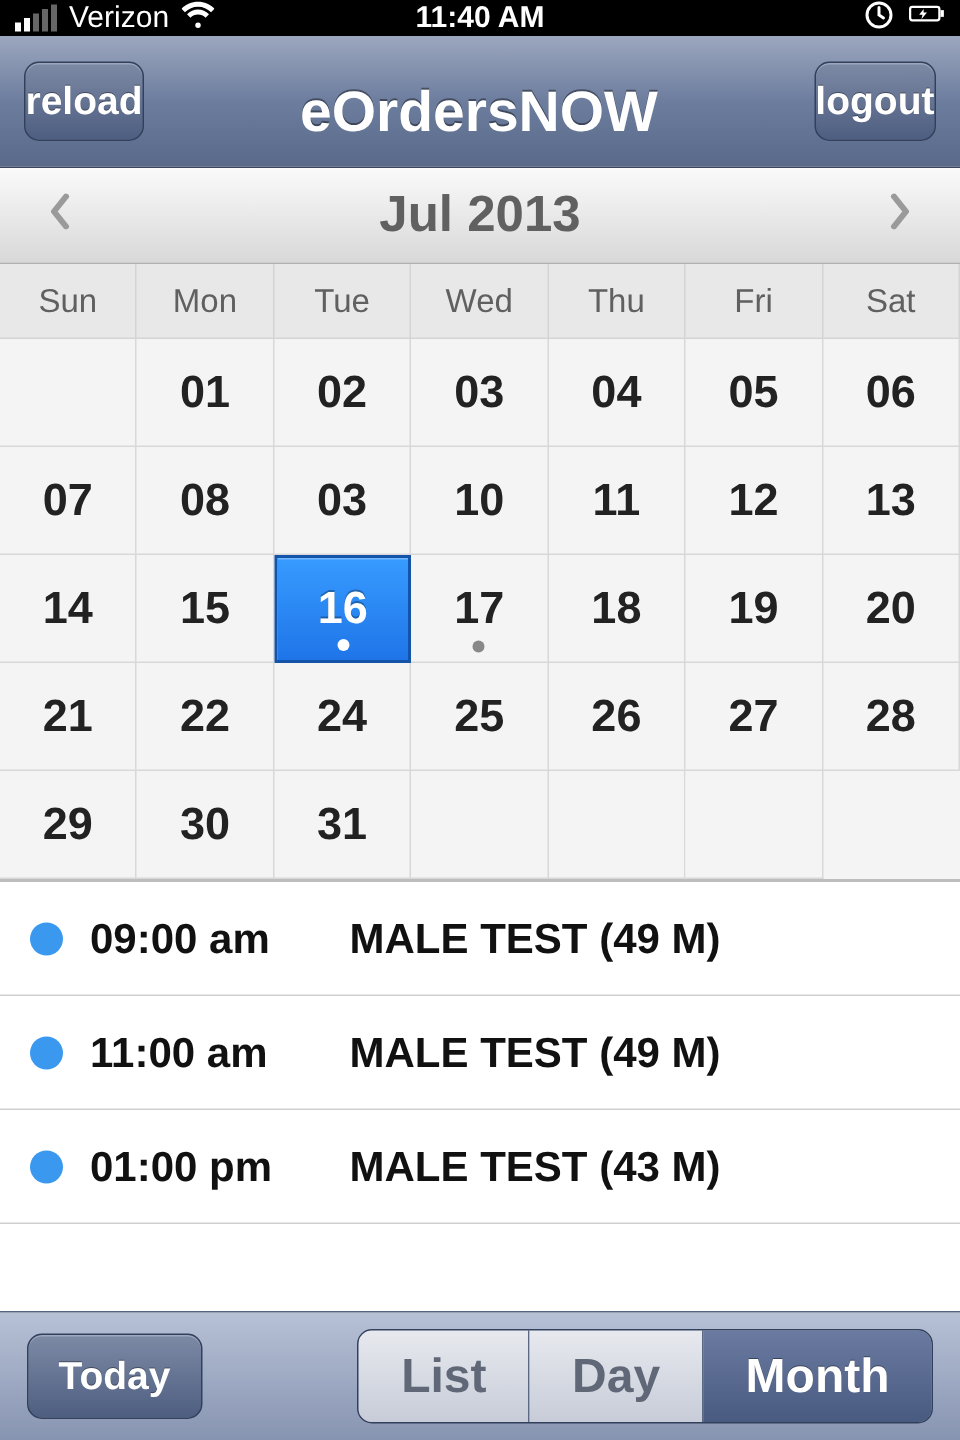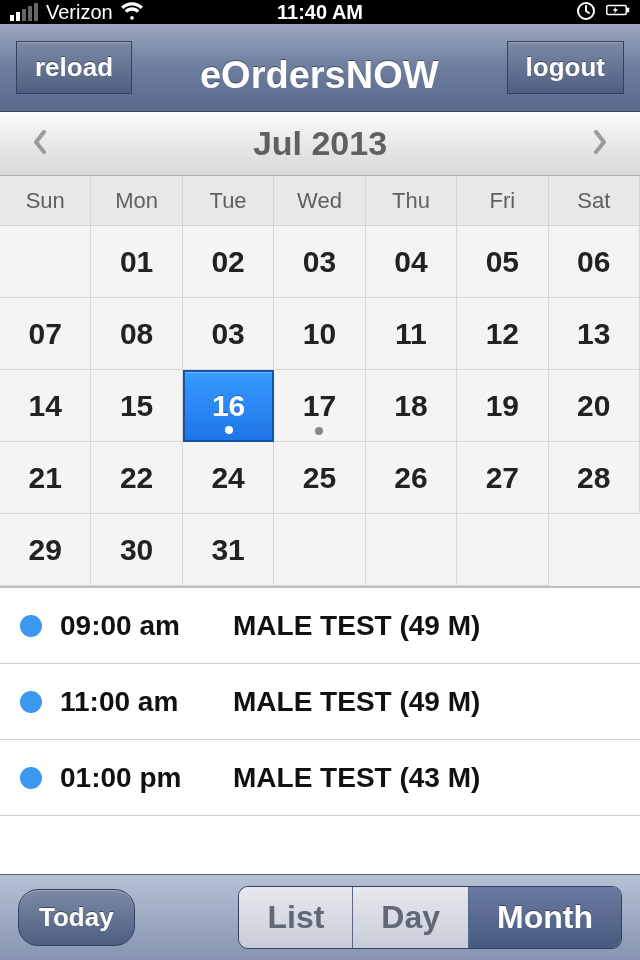--- a/index.html
+++ b/index.html
@@ -12,21 +12,21 @@
 .status-right { flex: 1; display: flex; justify-content: flex-end; gap: 8px; align-items: center;}
 .bars { display: inline-flex; align-items: flex-end; gap: 2px; }
 .bars span { width: 4px; background: #fff; display: inline-block;}
 .bars span:nth-child(1){height:6px;} .bars span:nth-child(2){height:9px;} .bars span:nth-child(3){height:12px;background:#666;} .bars span:nth-child(4){height:15px;background:#666;} .bars span:nth-child(5){height:18px;background:#666;}
 .wifi-icon svg { width: 22px; height: 22px; }
 .clock-icon svg, .battery-icon svg { width: 24px; height: 24px; }
 
 
 .toolbar { height: 88px; background: linear-gradient(#9ca7bf, #6d7d9e 50%, #59698a); display: flex; align-items: center; justify-content: space-between; padding: 0 16px; border-bottom: 1px solid #3a4660;}
 .toolbar-title { color: #fff; font-size: 38px; font-weight: 700; text-shadow: 0 -1px 0 rgba(0,0,0,0.4); margin-top: 16px;}
-.nav-btn { color: #fff; font-size: 26px; font-weight: 600; padding: 10px 18px; border-radius: 0; background: linear-gradient(#7d8aa6,#4e5e80); border: 1px solid #33405c; text-shadow: 0 -1px 0 rgba(0,0,0,0.4); box-shadow: inset 0 1px 0 rgba(255,255,255,0.25);}
+.nav-btn { color: #fff; font-size: 26px; font-weight: 600; padding: 10px 0; border-radius: 10px; background: linear-gradient(#7d8aa6,#4e5e80); border: 1px solid #33405c; text-shadow: 0 -1px 0 rgba(0,0,0,0.4); box-shadow: inset 0 1px 0 rgba(255,255,255,0.25);}
 
 
 .month-header { height: 64px; background: linear-gradient(#fafafa,#d8d8d8); border-bottom: 1px solid #b0b0b0; display: flex; align-items: center; justify-content: space-between; padding: 0 22px;}
 .month-title { color: #606060; font-size: 34px; font-weight: 700;}
 .chev { color: #9a9a9a; font-size: 30px; font-weight: 700; padding: 6px 10px;}
 
 
 .dow-row { display: grid; grid-template-columns: repeat(7,1fr); height: 50px; background: #e8e8e8;}
 .dow-cell { display: flex; align-items: center; justify-content: center; color: #606060; font-size: 22px; border: 1px solid #d4d4d4; border-top: none; border-left: none;}
 .dow-cell:first-child { border-left: none;}
@@ -45,21 +45,21 @@
 
 
 .event-list { background:#fff;}
 .event-row { display:flex; align-items:center; height:76px; border-bottom:1px solid #cfcfcf; padding: 0 20px; gap: 18px;}
 .event-dot { width:22px; height:22px; border-radius:50%; background:#3a99ef; flex-shrink:0;}
 .event-time { color:#111; font-size:28px; font-weight:700; width: 155px;}
 .event-title { color:#111; font-size:28px; font-weight:700;}
 
 
 .bottom-bar { position:absolute; bottom:0; left:0; right:0; height:86px; background: linear-gradient(#b7c1d6,#8794b1); border-top:1px solid #57647f; display:flex; align-items:center; justify-content:space-between; padding:0 18px;}
-.today-btn { color:#fff; font-size:26px; font-weight:700; padding:12px 20px; border-radius:20px; background:linear-gradient(#7d8aa6,#4e5e80); border:1px solid #33405c; text-shadow:0 -1px 0 rgba(0,0,0,0.4); box-shadow: inset 0 1px 0 rgba(255,255,255,0.25);}
+.today-btn { color:#fff; font-size:26px; font-weight:700; padding:12px 20px; border-radius:10px; background:linear-gradient(#7d8aa6,#4e5e80); border:1px solid #33405c; text-shadow:0 -1px 0 rgba(0,0,0,0.4); box-shadow: inset 0 1px 0 rgba(255,255,255,0.25);}
 .seg { display:flex; border-radius:10px; overflow:hidden; border:1px solid #33405c;}
 .seg-btn { font-size:32px; font-weight:600; padding:12px 28px; border-right:1px solid #5a6884;}
 .seg-btn:last-child { border-right:none;}
 .seg-btn.inactive { background:linear-gradient(#e7e9ee,#c7ccd8); color:#606878;}
 .seg-btn.active { background:linear-gradient(#6a7aa0,#495a80); color:#fff; font-weight:700; text-shadow:0 -1px 0 rgba(0,0,0,0.4);}
 
 .screen { width:640px; height:960px; position:relative; background:#fff; overflow:hidden;}
 </style>
 </head>
 <body>

